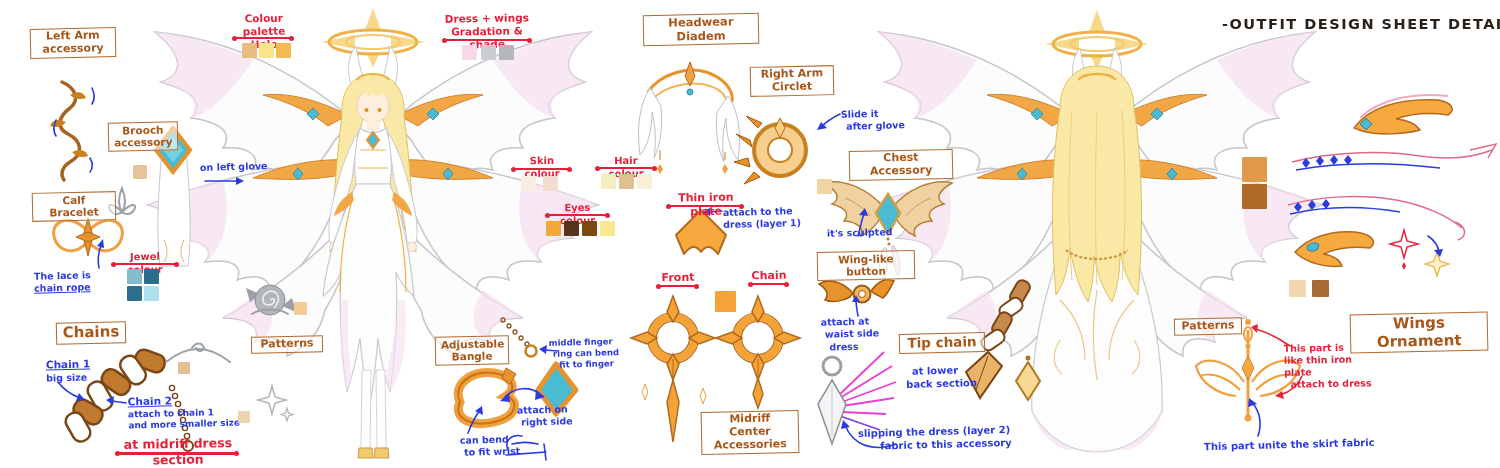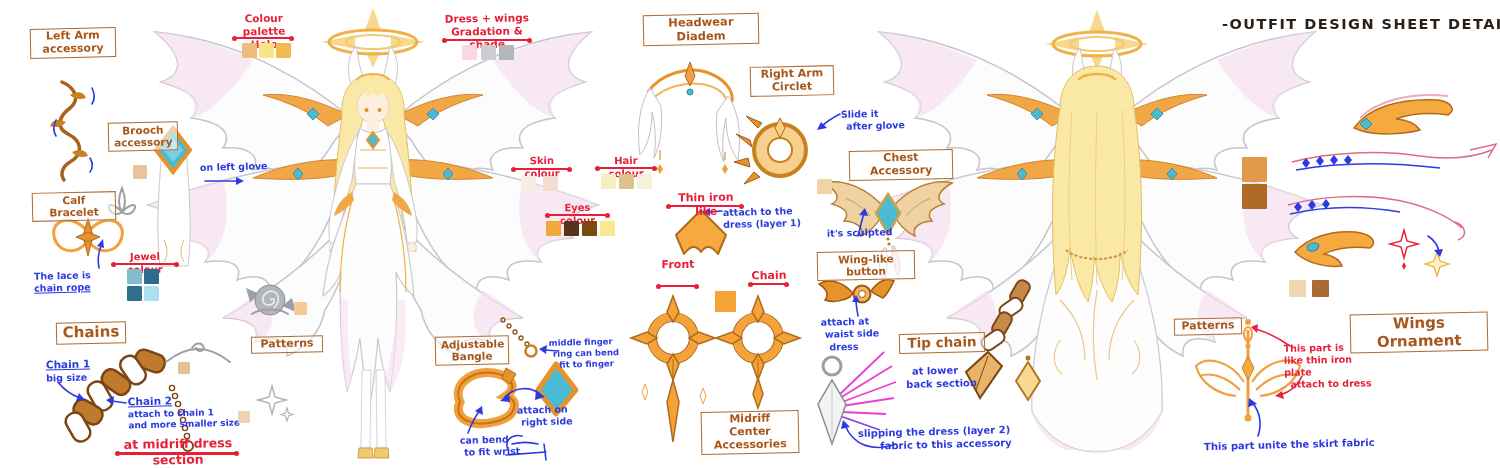--- a/index.html
+++ b/index.html
@@ -478,24 +478,24 @@
   <span class="sw" style="left: 582px; top: 221px; width: 15px; height: 15px; background-color: rgb(124, 74, 16);"></span>
   <span class="sw" style="left: 600px; top: 221px; width: 15px; height: 15px; background-color: rgb(249, 232, 141);"></span>
 
   <div class="red" style="left:113px;top:251px;width:64px">Jewel colour</div>
   <div class="redline" style="left:113px;top:263px;width:64px"></div>
   <span class="sw" style="left: 127px; top: 269px; width: 15px; height: 15px; background-color: rgb(132, 188, 205);"></span>
   <span class="sw" style="left: 144px; top: 269px; width: 15px; height: 15px; background-color: rgb(45, 109, 140);"></span>
   <span class="sw" style="left: 127px; top: 286px; width: 15px; height: 15px; background-color: rgb(46, 111, 142);"></span>
   <span class="sw" style="left: 144px; top: 286px; width: 15px; height: 15px; background-color: rgb(173, 224, 239);"></span>
 
-  <div class="red" style="left:668px;top:191px;width:76px;font-size:11px">Thin iron like</div>
+  <div class="red" style="left:668px;top:191px;width:76px;font-size:11px">Thin iron plate</div>
   <div class="redline" style="left:668px;top:205px;width:74px"></div>
 
-  <div class="red" style="left:658px;top:258px;width:40px;font-size:11px">Front</div>
+  <div class="red" style="left:658px;top:271px;width:40px;font-size:11px">Front</div>
   <div class="redline" style="left:658px;top:285px;width:39px"></div>
   <div class="red" style="left:750px;top:269px;width:38px;font-size:11px">Chain</div>
   <div class="redline" style="left:750px;top:283px;width:37px"></div>
   <span class="sw" style="left: 715px; top: 291px; width: 21px; height: 21px; background-color: rgb(245, 162, 55);"></span>
 
   <div class="red" style="left:117px;top:436px;width:122px;font-size:12.5px">at midriff dress section</div>
   <div class="redline" style="left:117px;top:452px;width:120px;height:2.5px"></div>
 
   <div class="red" style="left:1284px;top:342px;width:92px;font-size:9.5px;text-align:left">
     <div>This part is</div>

